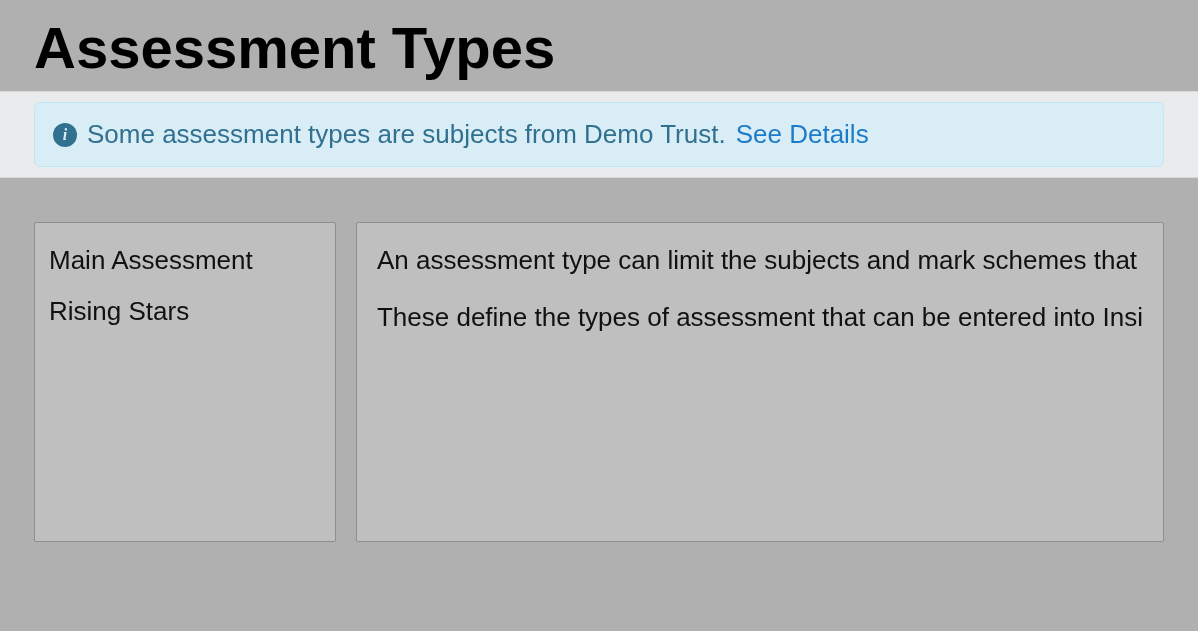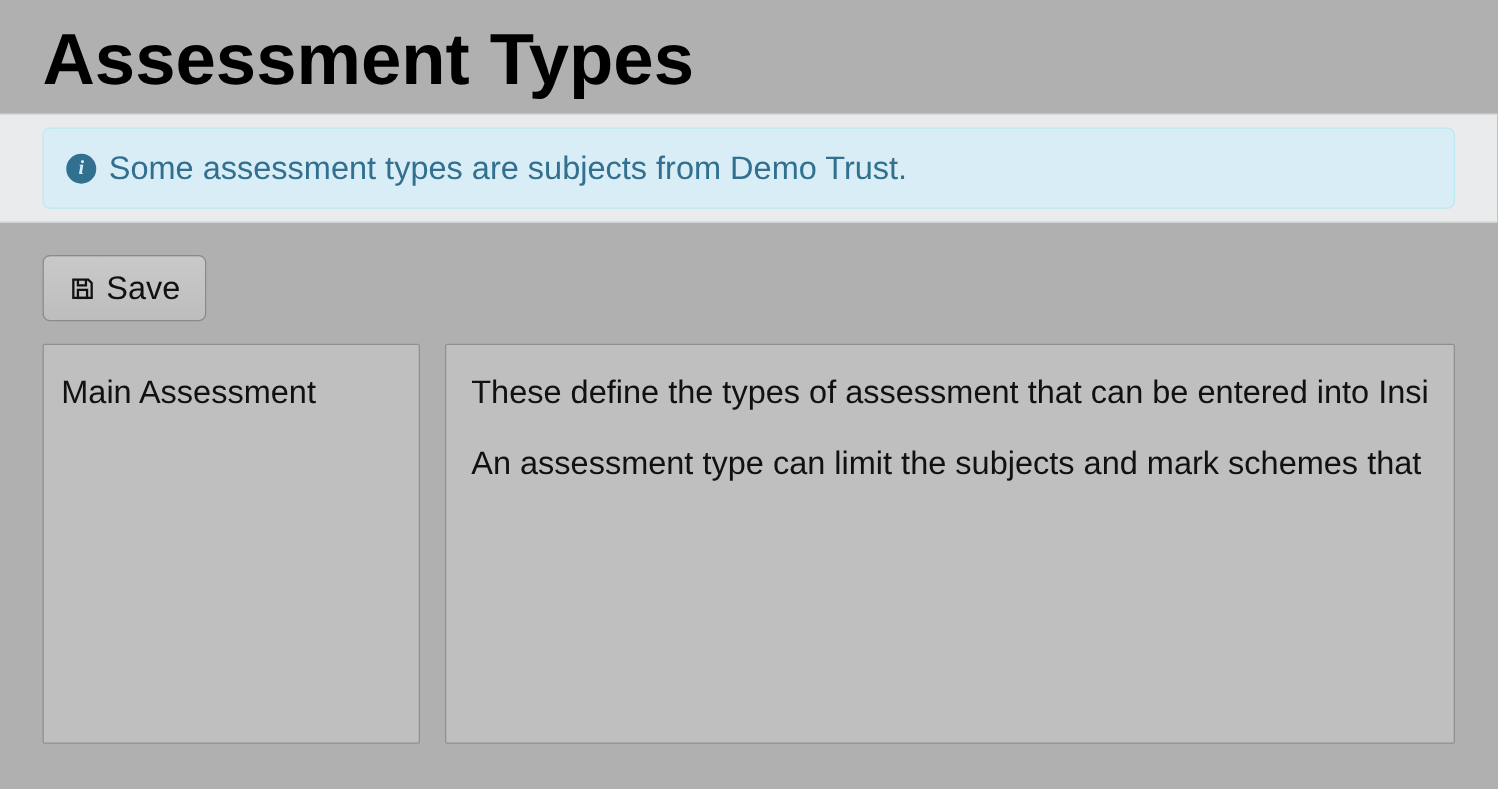--- a/index.html
+++ b/index.html
@@ -108,35 +108,29 @@
 </style>
 </head>
 <body>
 
 <h1 class="page-title">Assessment Types</h1>
 
 <div class="alert-bar">
   <div class="alert">
     <span class="info-icon">i</span>
     <span>Some assessment types are subjects from Demo Trust. </span>
+    <span class="link">See Details</span>
   </div>
 </div>
 
 <div class="toolbar">
-  <button class="btn">
-    <svg viewBox="0 0 24 24" fill="none" stroke="#111" stroke-width="2">
-      <path d="M4 4h13l3 3v13H4z"></path>
-      <path d="M8 4v5h7V4"></path>
-      <rect x="8" y="13" width="8" height="7"></rect>
-    </svg>
-    <span>Save</span>
-  </button>
 </div>
 
 <div class="content-row">
   <div class="list-panel">
     <div class="list-item">Main Assessment</div>
+    <div class="list-item">Rising Stars</div>
   </div>
   <div class="detail-panel">
+    <p>An assessment type can limit the subjects and mark schemes that</p>
     <p>These define the types of assessment that can be entered into Insi</p>
-    <p>An assessment type can limit the subjects and mark schemes that</p>
   </div>
 </div>
 
 </body></html>

